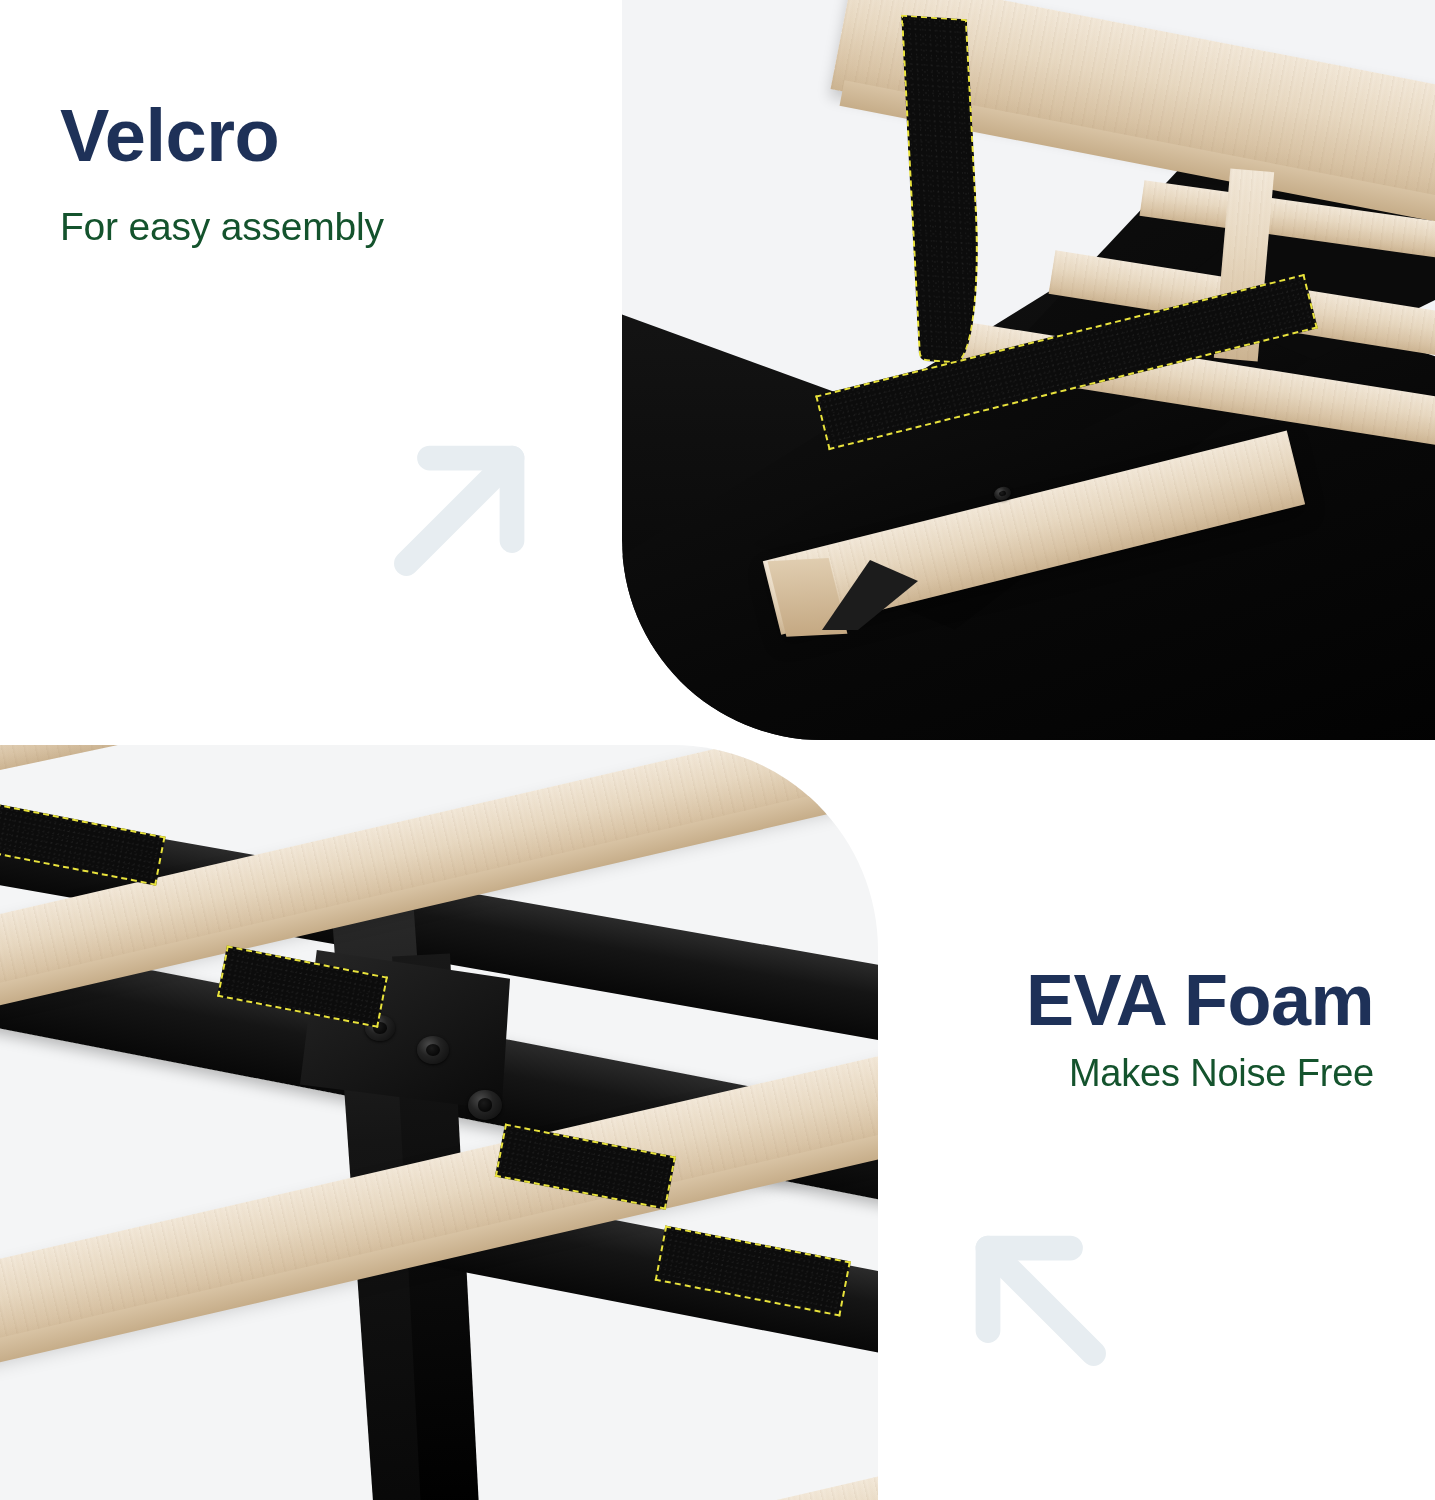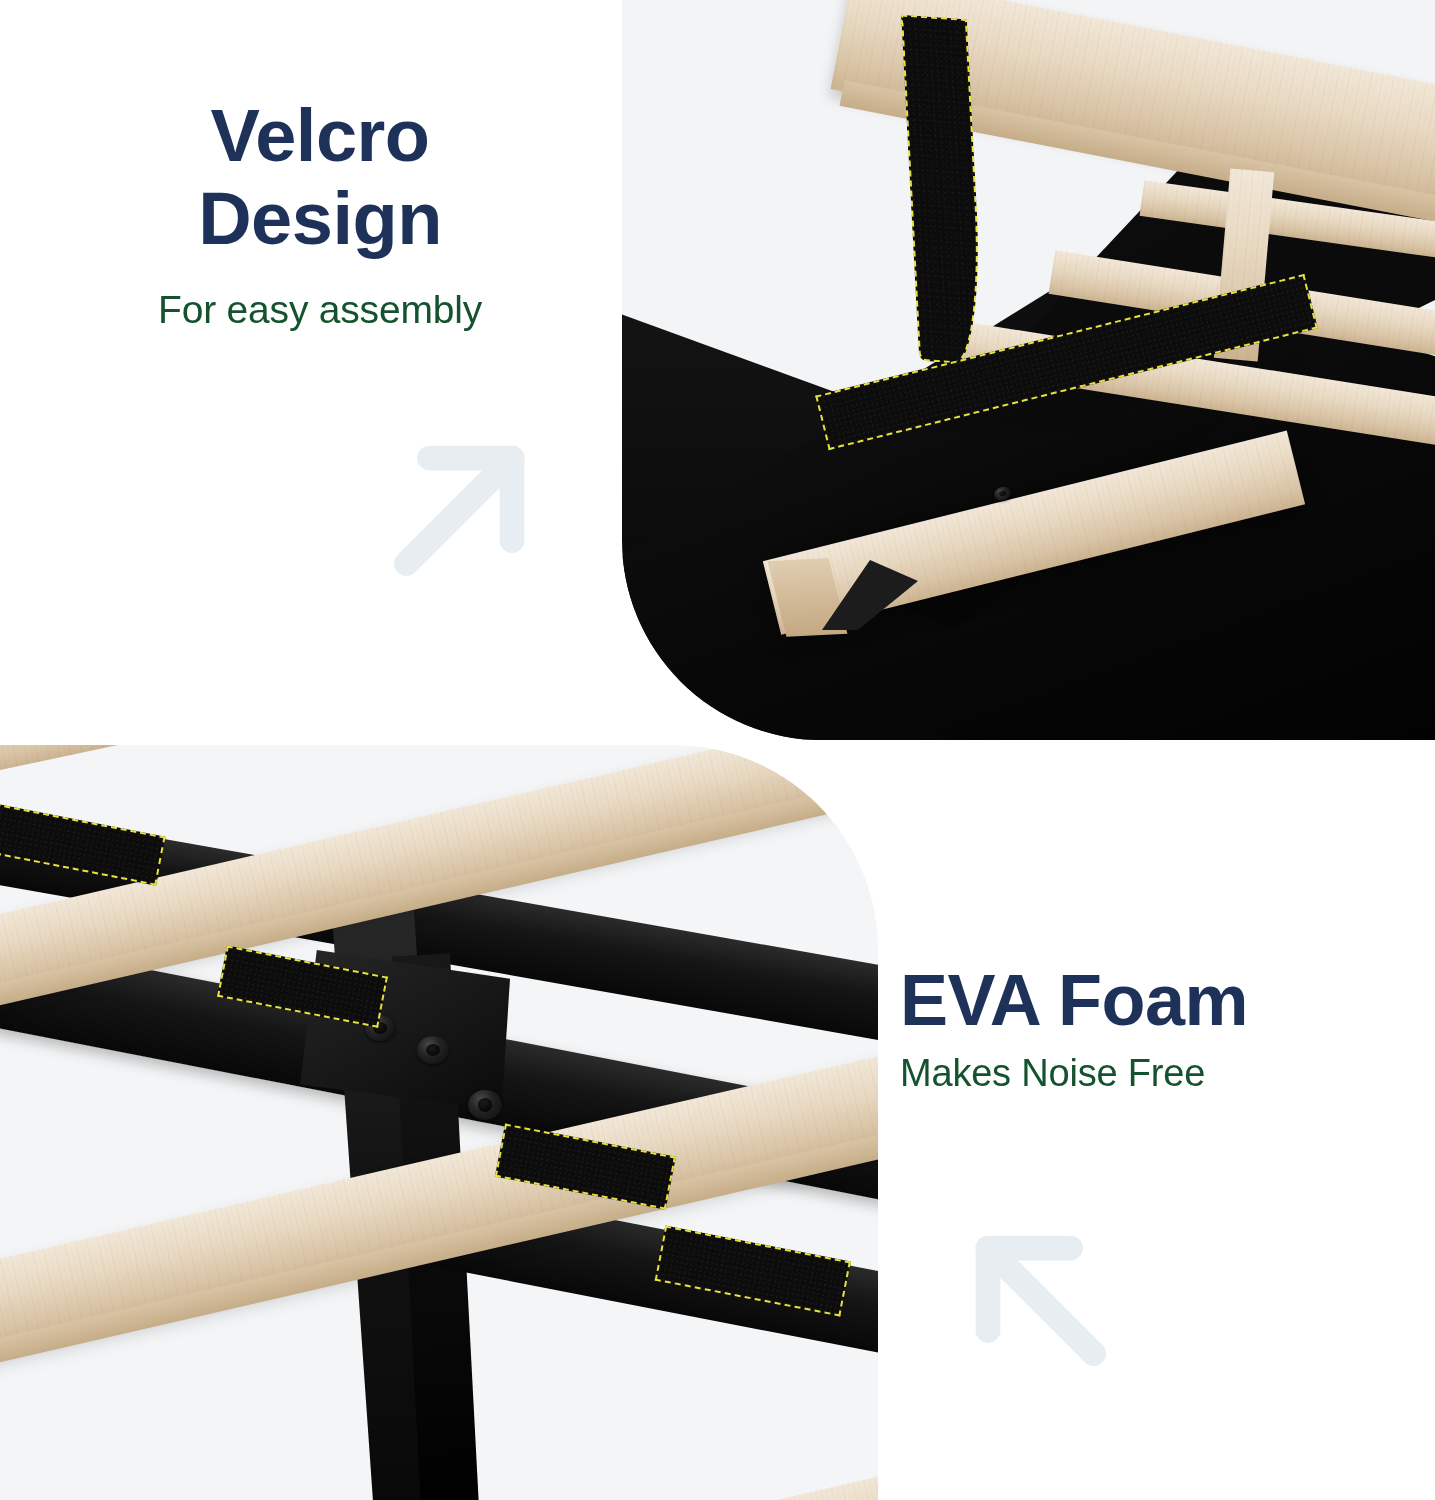--- a/index.html
+++ b/index.html
@@ -26,21 +26,21 @@
     width: 1435px;
     height: 740px;
     background: #ffffff;
     overflow: hidden;
   }
   .top-text-block {
     position: absolute;
     left: 60px;
     top: 95px;
     width: 520px;
-    text-align: center;
+    text-align: left;
   }
   .headline {
     color: #1e3158;
     font-weight: bold;
     font-size: 74px;
     line-height: 1.12;
     letter-spacing: -0.5px;
     margin: 0;
   }
   .subline {
@@ -83,24 +83,24 @@
     top: 745px;
     width: 878px;
     height: 755px;
     background: #f4f5f6;
     border-top-right-radius: 205px;
     overflow: hidden;
   }
 
   .bottom-text-block {
     position: absolute;
-    left: 900px;
+    left: 864px;
     top: 960px;
     width: 510px;
-    text-align: left;
+    text-align: right;
   }
   .headline-b { font-size: 72px; }
   .subline-b  { font-size: 38px; margin-top: 10px; }
 
   
   .fabric {
     position: absolute;
     background: #0a0a0a;
   }
   .fabric-soft {
@@ -205,21 +205,20 @@
       <div class="bolt" style="left:372px; top:487px; width:17px; height:13px; transform: rotate(-14deg);"></div>
 
       <div class="fabric" style="left:200px; top:560px; width:120px; height:70px;
                   clip-path: polygon(0% 100%, 40% 0%, 80% 30%, 30% 100%);
                   background:#1c1c1c;"></div>
     </div>
 
     <div class="top-text-block">
       <h1 class="headline">
         <span>Velcro</span><br>
-        <span>Design</span>
       </h1>
       <p class="subline">For easy assembly</p>
     </div>
 
     <svg class="arrow-ur" viewBox="0 0 100 100">
       <g fill="none" stroke="#e7edf1" stroke-width="15" stroke-linecap="round" stroke-linejoin="round">
         <path d="M 16 84 L 80 20"></path>
         <path d="M 30 20 L 80 20 L 80 70"></path>
       </g>
     </svg>

